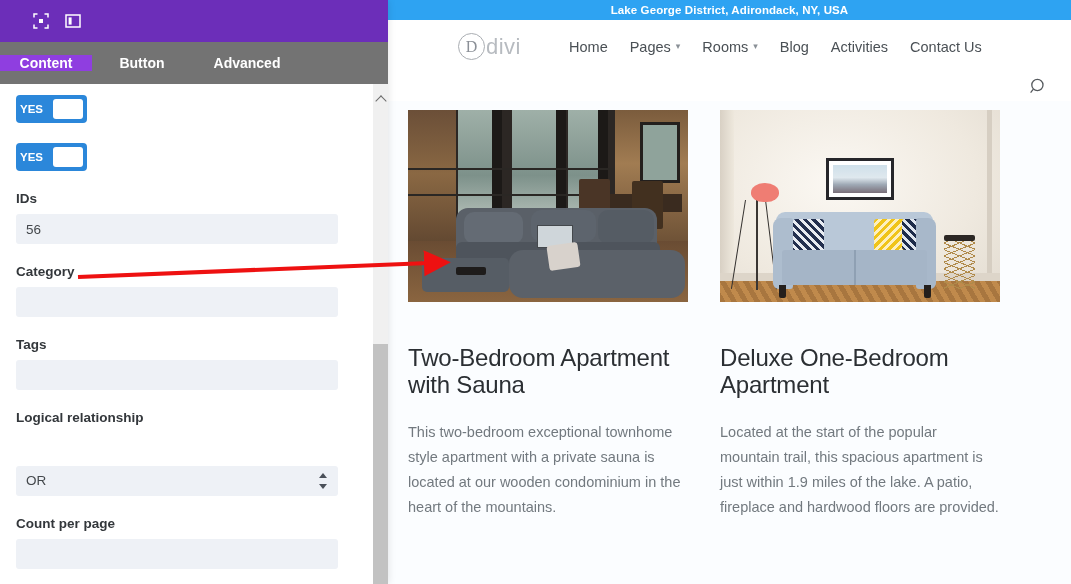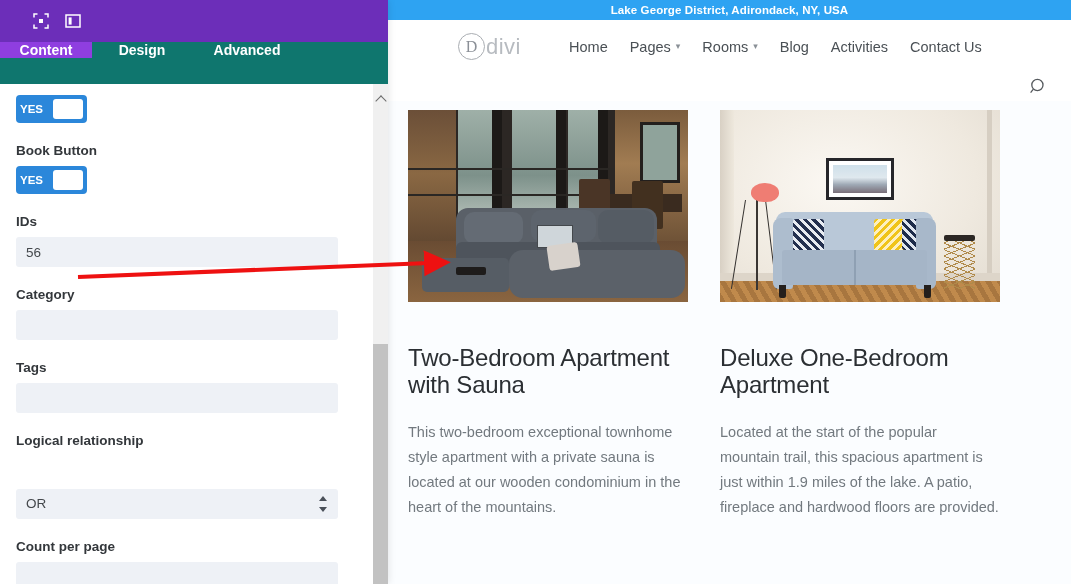--- a/index.html
+++ b/index.html
@@ -157,21 +157,21 @@
   }
   .panel-head {
     height:42px; background:#6c2eb9; display:flex; align-items:center;
     padding:0 14px 0 18px;
   }
   .panel-title { color:#fff; font-size:17.5px; font-weight:bold; flex:1; }
   .head-icon {
     width:18px; height:18px; margin-left:14px; cursor:pointer;
     display:flex; align-items:center; justify-content:center;
   }
-  .panel-tabs { height:42px; background:#0f766e; display:flex; align-items:flex-start; }
+  .panel-tabs { height:42px; background:#737373; display:flex; align-items:center; }
   .ptab {
     display:flex; align-items:center; justify-content:center;
     color:#fff; font-size:14px; font-weight:bold; cursor:pointer;
   }
   .ptab.t0 { width:92px; }
   .ptab.t1 { width:100px; }
   .ptab.t2 { width:110px; }
   .ptab.active { background:#8f3ee0; }
 
   .panel-body {
@@ -356,40 +356,39 @@
           <rect x="4.6" y="5.4" width="3" height="7.2" fill="#ffffff"></rect>
         </svg>
       </div>
     </div>
 
     <div class="panel-tabs">
       <div class="ptab t0 active">
         <span>Content</span>
       </div>
       <div class="ptab t1">
-        <span>Design</span>
+        <span>Button</span>
       </div>
       <div class="ptab t2">
         <span>Advanced</span>
       </div>
     </div>
 
     <div class="panel-body">
       <div class="fields">
 
         <div class="fld">
           <div class="fld-label">View Button</div>
           <div class="toggle">
             <span class="toggle-txt">YES</span>
             <span class="toggle-knob"></span>
           </div>
         </div>
 
         <div class="fld">
-          <div class="fld-label">Book Button</div>
           <div class="toggle">
             <span class="toggle-txt">YES</span>
             <span class="toggle-knob"></span>
           </div>
         </div>
 
         <div class="fld">
           <div class="fld-label">IDs</div>
           <input class="txtinput" type="text" value="56" style="">
         </div>

